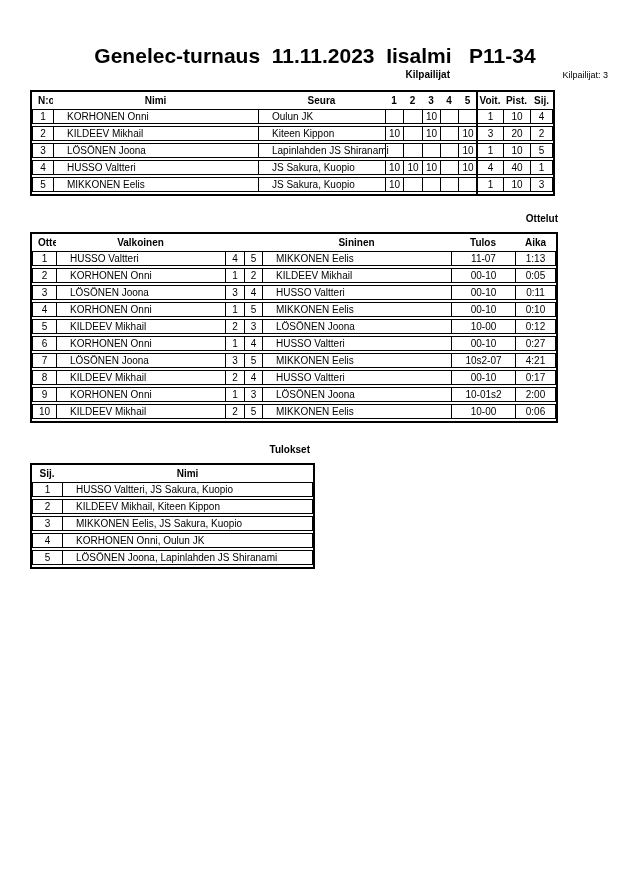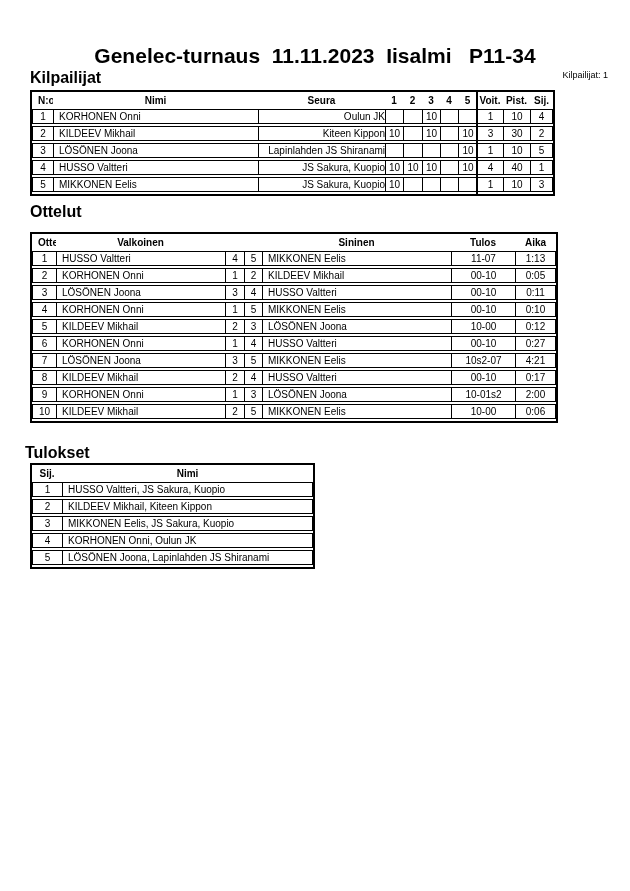--- a/index.html
+++ b/index.html
@@ -6,58 +6,58 @@
   html,body { background:#fff; }
   .page {
     position:relative; width:630px; height:891px; background:#ffffff;
     color:#000; font-family:"Liberation Sans","DejaVu Sans",sans-serif;
     overflow:hidden;
   }
   .page-title {
     position:absolute; top:44px; left:0; width:630px;
     text-align:center; font-size:21px; font-weight:bold; white-space:pre;
   }
-  .section-heading { position:absolute; font-size:16px; font-weight:bold; text-align:left; }
+  .section-heading { position:absolute; font-size:10px; font-weight:bold; text-align:right; }
   #h-kilpailijat { top:69px; left:30px; width:420px; }
-  #h-ottelut     { top:203px; left:30px; width:528px; }
+  #h-ottelut     { top:213px; left:30px; width:528px; }
   #h-tulokset    { top:444px; left:25px; width:285px; }
   .comp-count { position:absolute; top:70px; right:22px; font-size:9px; }
 
   .tbl-wrap { position:absolute; border:2px solid #000; background:#fff; }
   #t1 { top:90px;  left:30px; width:525px; }
   #t2 { top:232px; left:30px; width:528px; }
   #t3 { top:463px; left:30px; width:285px; }
 
   table { width:100%; border-collapse:separate; border-spacing:0 2px; table-layout:fixed; }
   th {
     font-size:10px; font-weight:bold; height:13px; line-height:13px;
     padding:0; overflow:hidden; white-space:nowrap;
   }
   td {
     font-size:10px; height:15px; line-height:13px; padding:0;
     border:1px solid #000; border-right:none;
     overflow:hidden; white-space:nowrap; background:#fff;
   }
   tr td:last-child { border-right:1px solid #000; }
-  .l { text-align:left; padding-left:5px; }
+  .l { text-align:left; padding-left:13px; }
   .c { text-align:center; }
   th.hl { text-align:center; padding-left:6px; }
-  td.club { overflow:visible; position:relative;text-align:right; }
+  td.club { overflow:visible; position:relative; }
 
   .vline { position:absolute; top:0; bottom:0; width:2px; background:#000; }
   #t1 .vline { left:444px; }
 </style>
 </head>
 <body>
 
 <div class="page">
 
   <div class="page-title">Genelec-turnaus  11.11.2023  Iisalmi   P11-34</div>
   <div class="section-heading" id="h-kilpailijat">Kilpailijat</div>
-  <div class="comp-count">Kilpailijat: 1</div>
+  <div class="comp-count">Kilpailijat: 3</div>
 
   <div class="tbl-wrap" id="t1">
     <table>
       <colgroup>
         <col style="width:21px">
           <col style="width:205px">
           <col style="width:127px">
         <col style="width:18px">
           <col style="width:19px">
           <col style="width:18px">
@@ -101,21 +101,21 @@
           <tr>
             <td class="c">2</td>
             <td class="l">KILDEEV Mikhail</td>
             <td class="l club">Kiteen Kippon</td>
             <td class="c">10</td>
             <td class="c"></td>
             <td class="c">10</td>
             <td class="c"></td>
             <td class="c">10</td>
             <td class="c">3</td>
-            <td class="c">30</td>
+            <td class="c">20</td>
             <td class="c">2</td>
           </tr>
 
           <tr>
             <td class="c">3</td>
             <td class="l">LÖSÖNEN Joona</td>
             <td class="l club">Lapinlahden JS Shiranami</td>
             <td class="c"></td>
             <td class="c"></td>
             <td class="c"></td>

